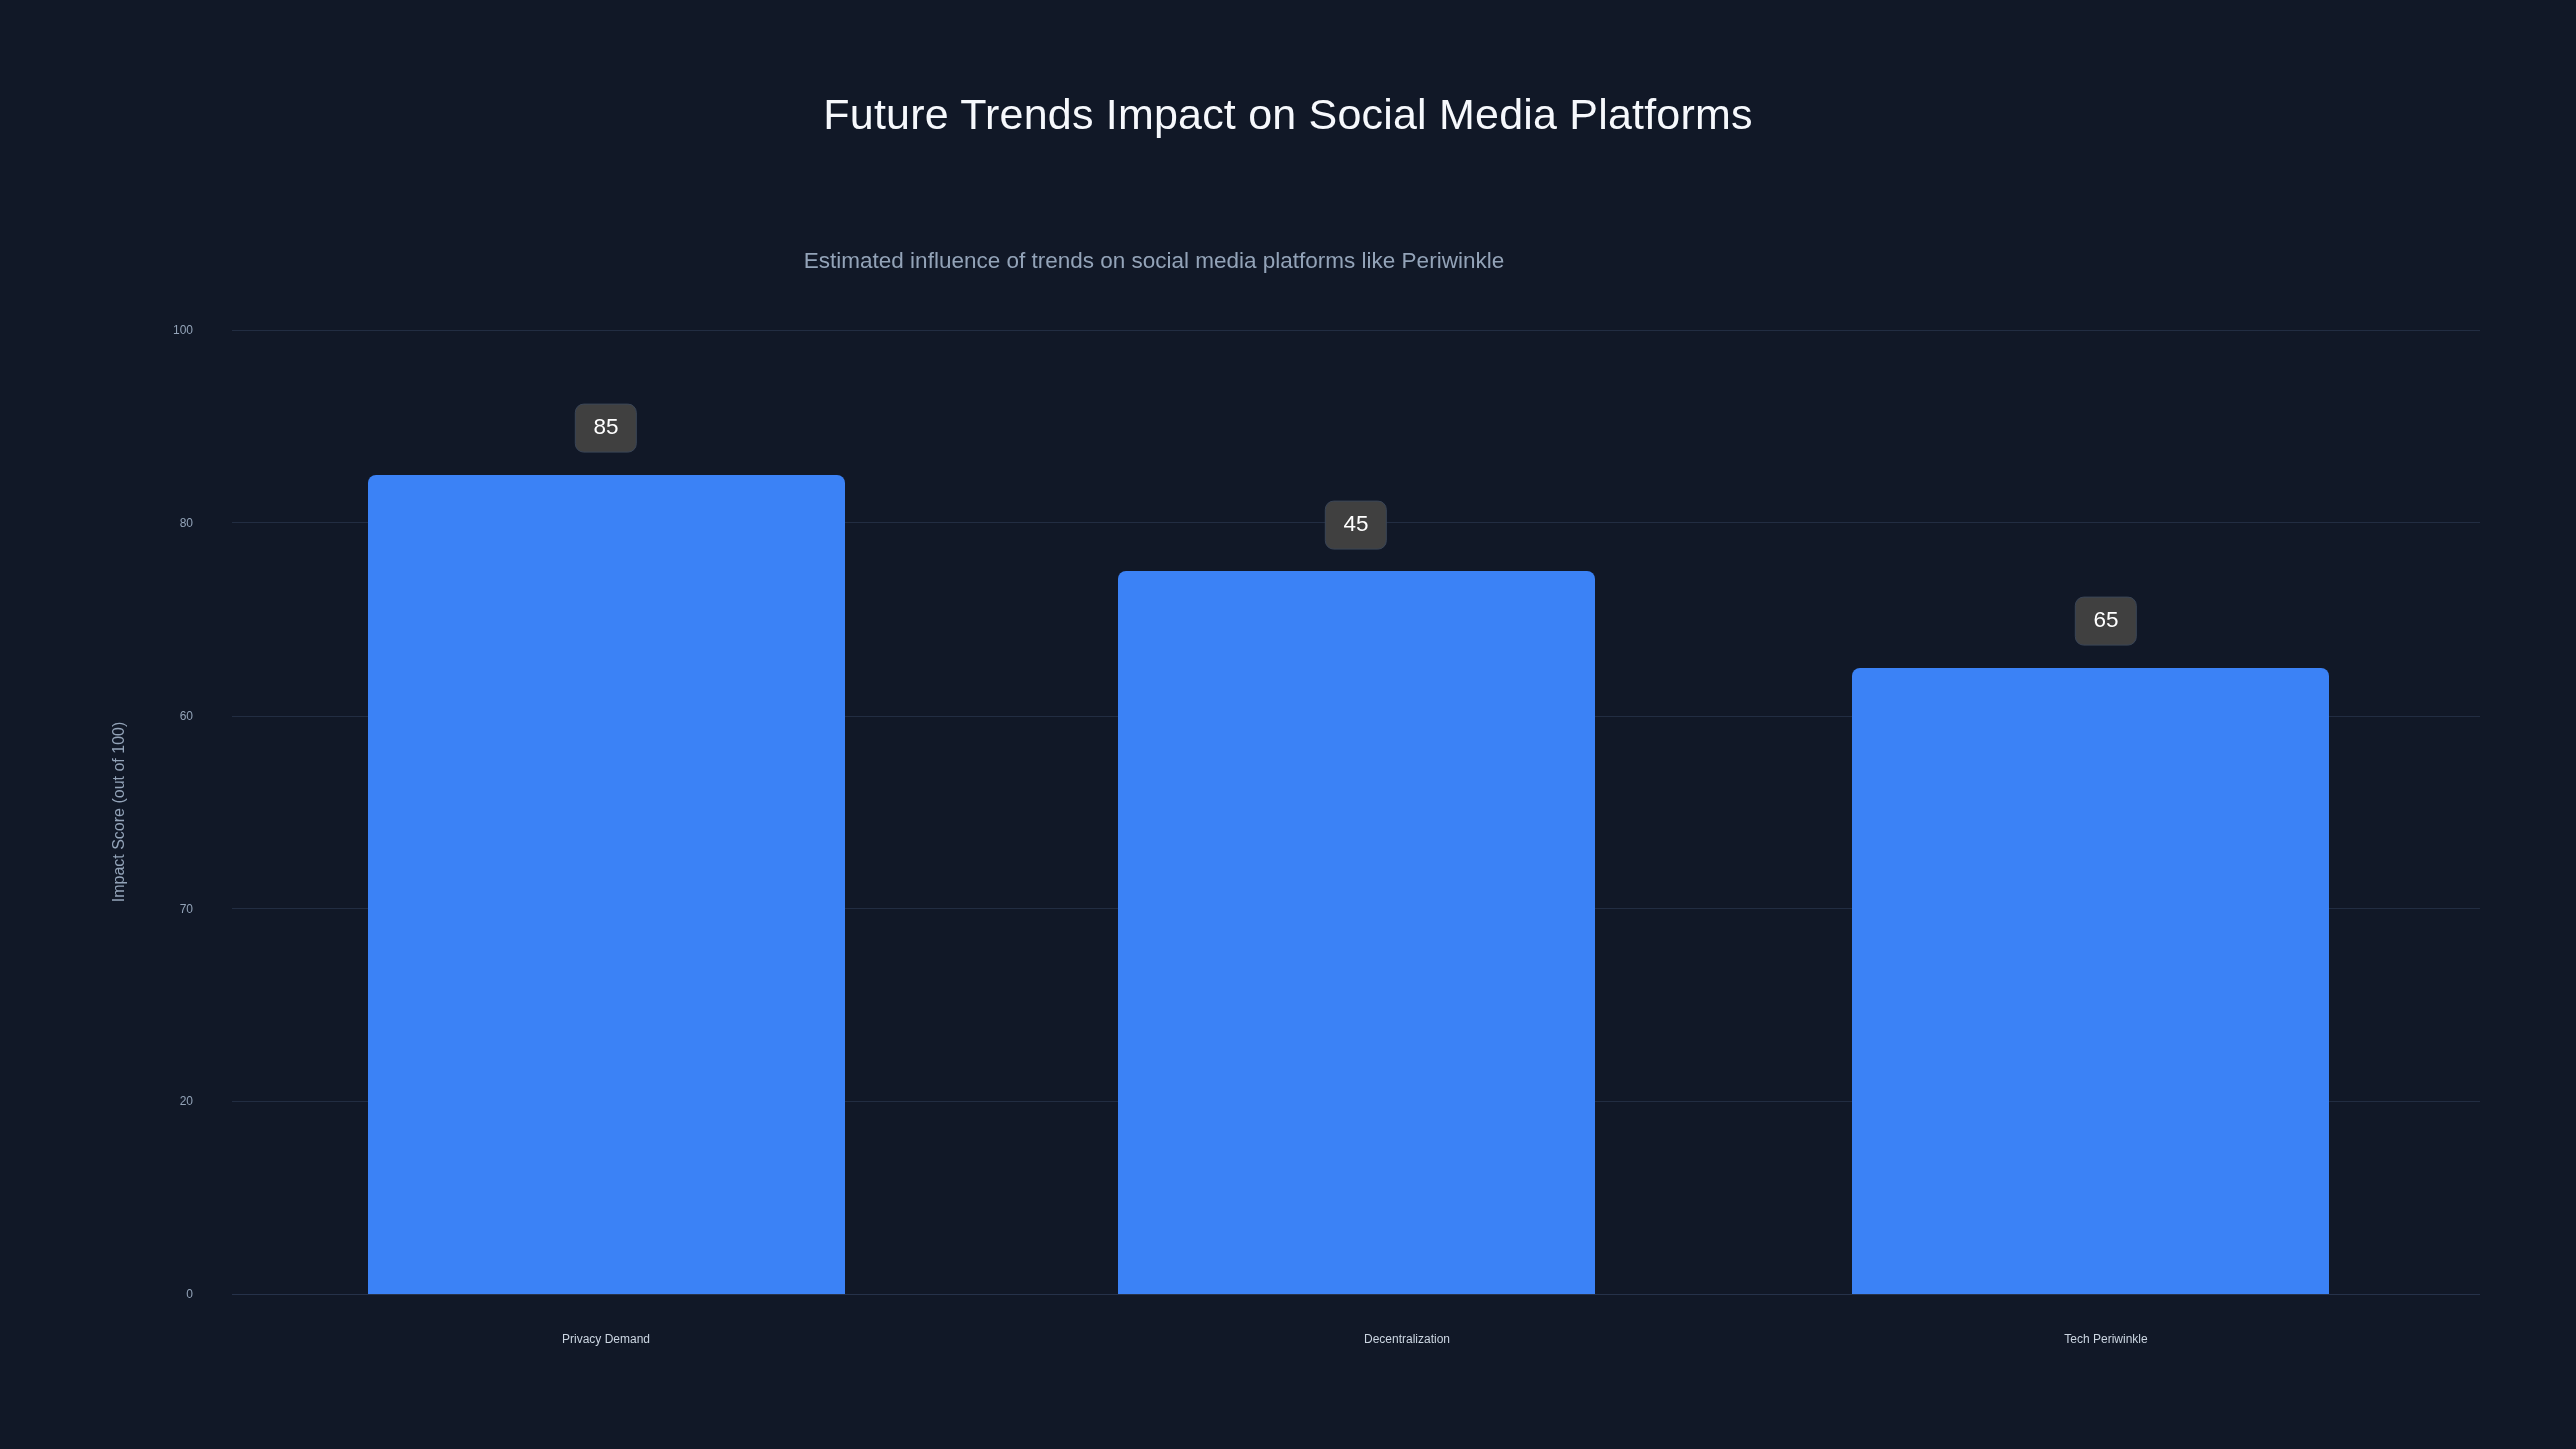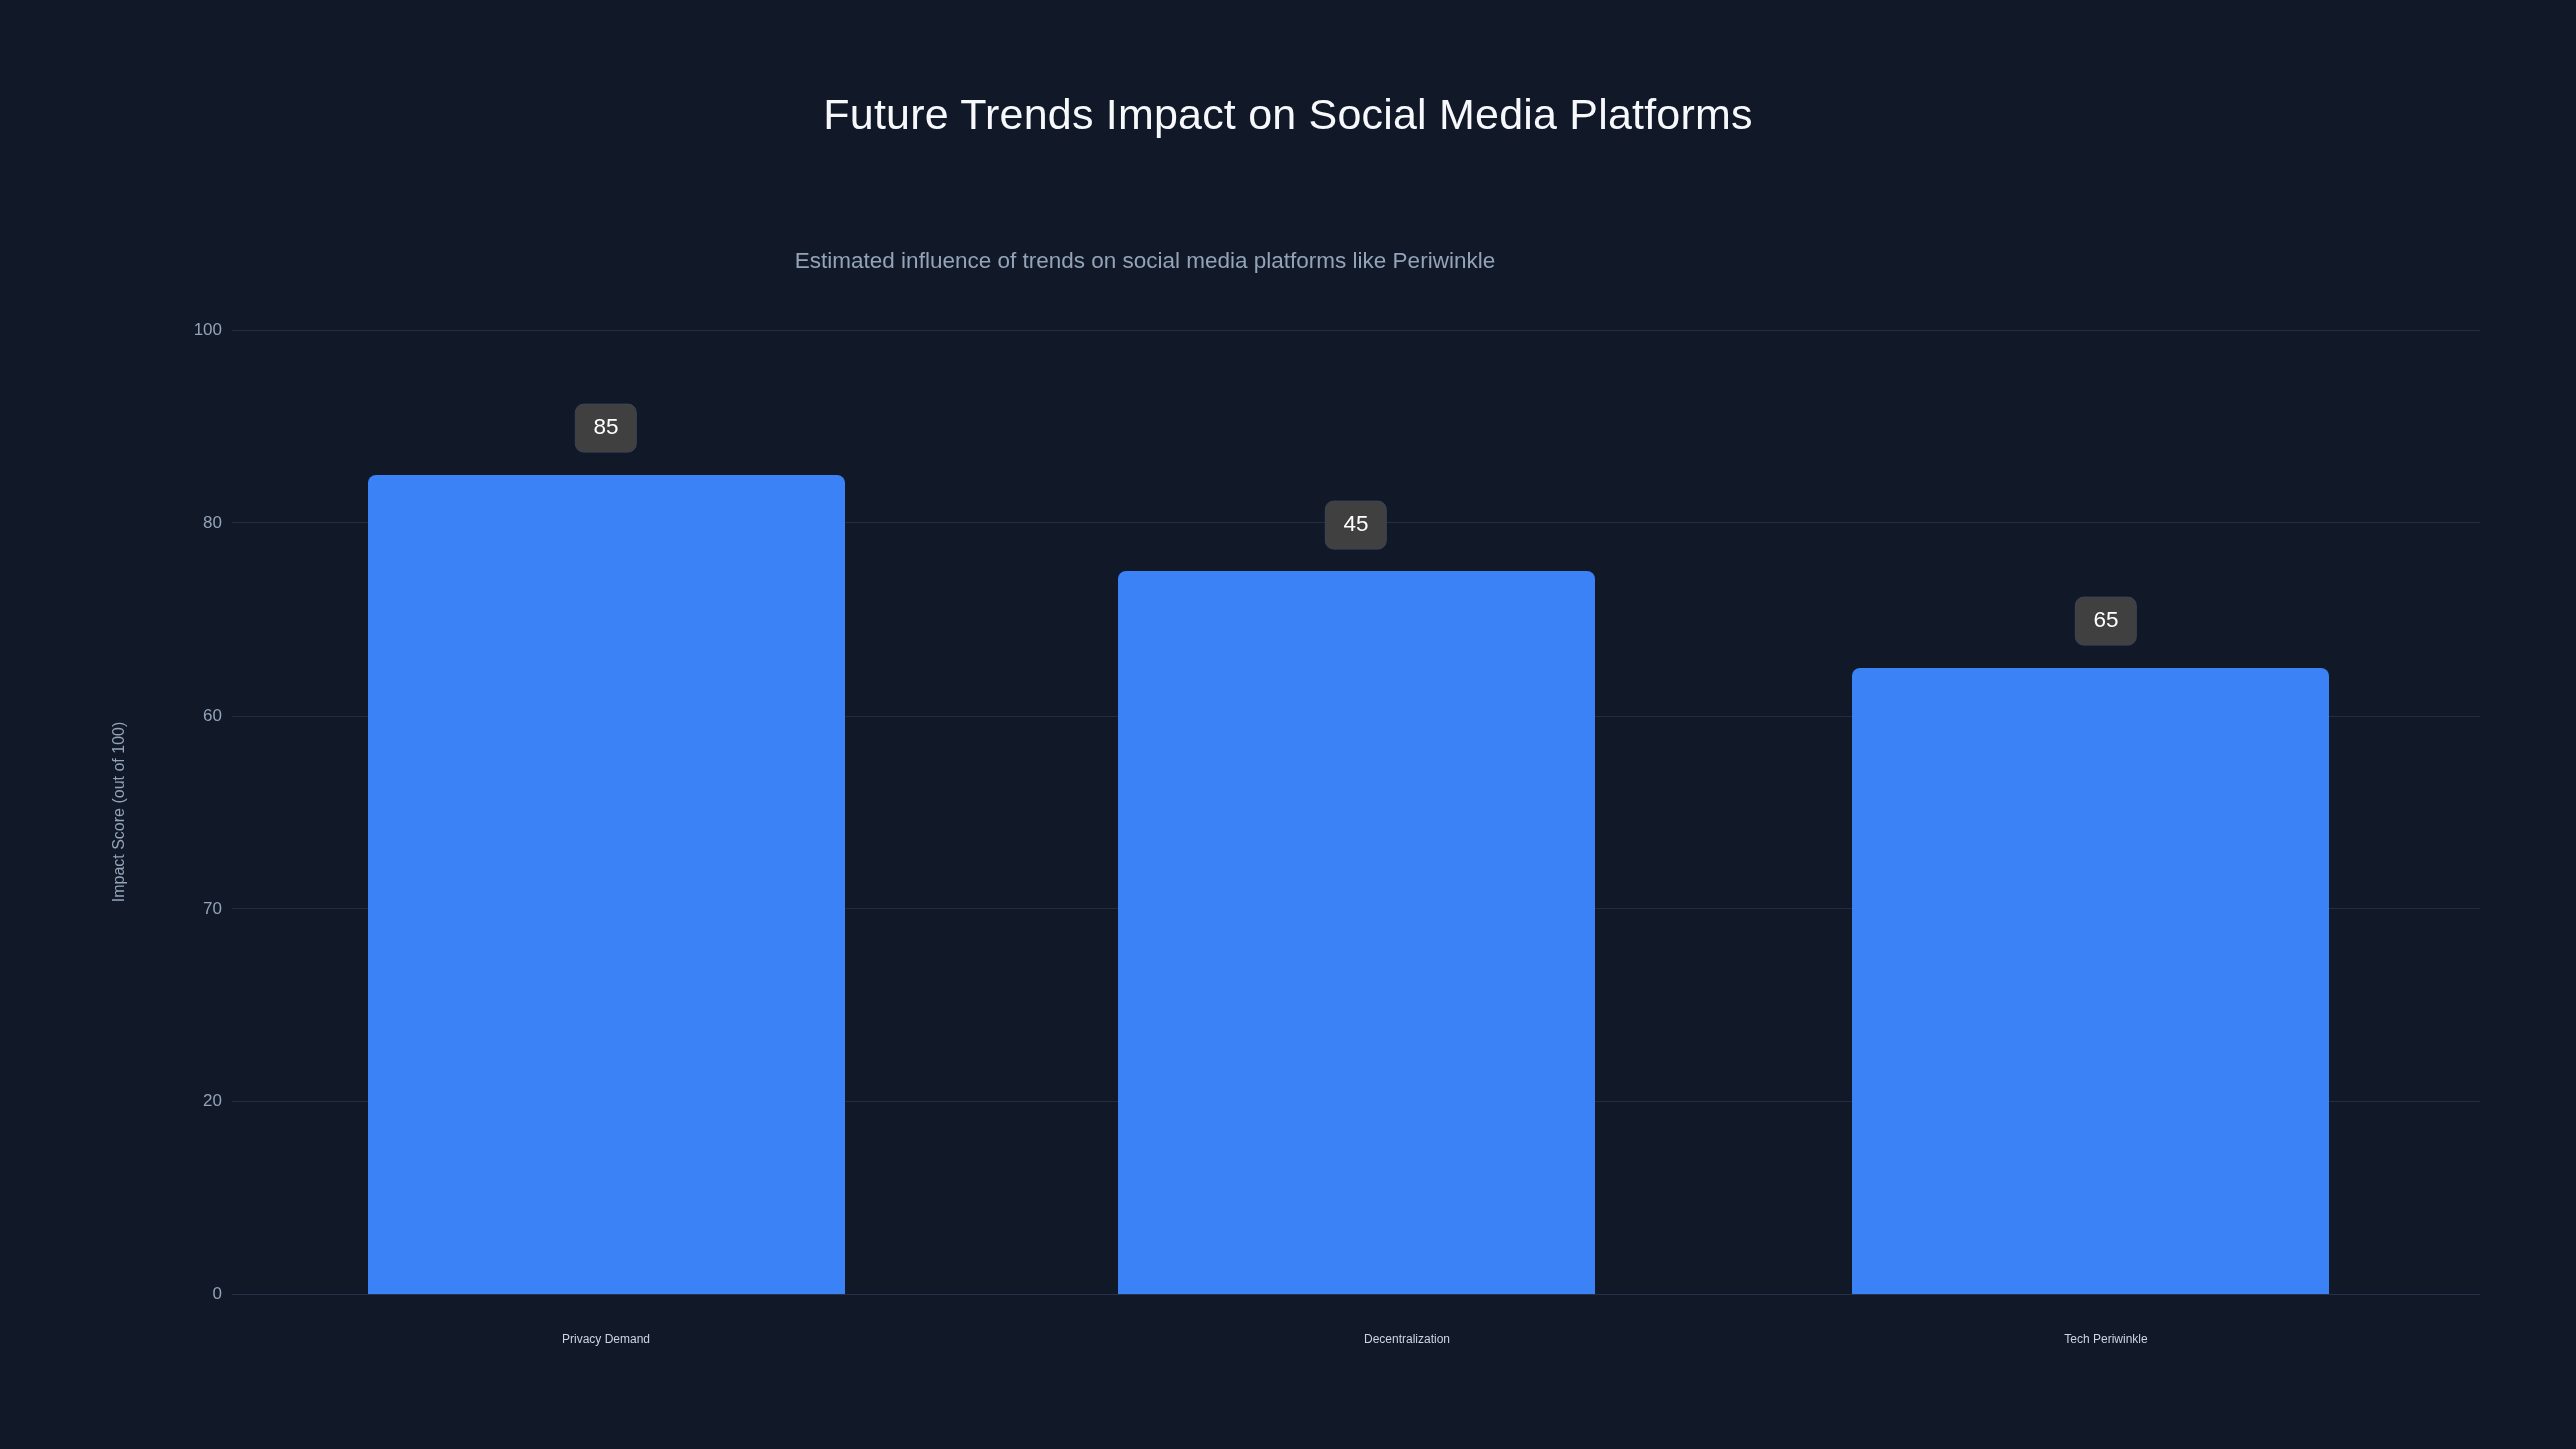--- a/index.html
+++ b/index.html
@@ -23,21 +23,21 @@
     width: 2576px;
     text-align: center;
     font-size: 43px;
     font-weight: 400;
     letter-spacing: 0.2px;
     color: #f6f8fc;
     white-space: nowrap;
   }
   #chart-subtitle {
     position: absolute;
-    left: 3px;
+    left: 12px;
     top: 248px;
     width: 2284px;
     text-align: center;
     font-size: 22.5px;
     font-weight: 400;
     color: #93a3b8;
     white-space: nowrap;
   }
 
   
@@ -74,24 +74,24 @@
     color: #93a3b8;
     display: flex;
     align-items: center;
     justify-content: center;
     white-space: nowrap;
   }
   .ytick {
     position: absolute;
     width: 72px;
     text-align: right;
-    font-size: 17px;
+    font-size: 12px;
     color: #93a3b8;
     transform: translateY(-50%);
-    left: 150px;
+    left: 121px;
     white-space: nowrap;
   }
 
   
   .bar {
     position: absolute;
     background: #3b82f6;
     border-radius: 8px 8px 0 0;
     bottom: 0;
   }

